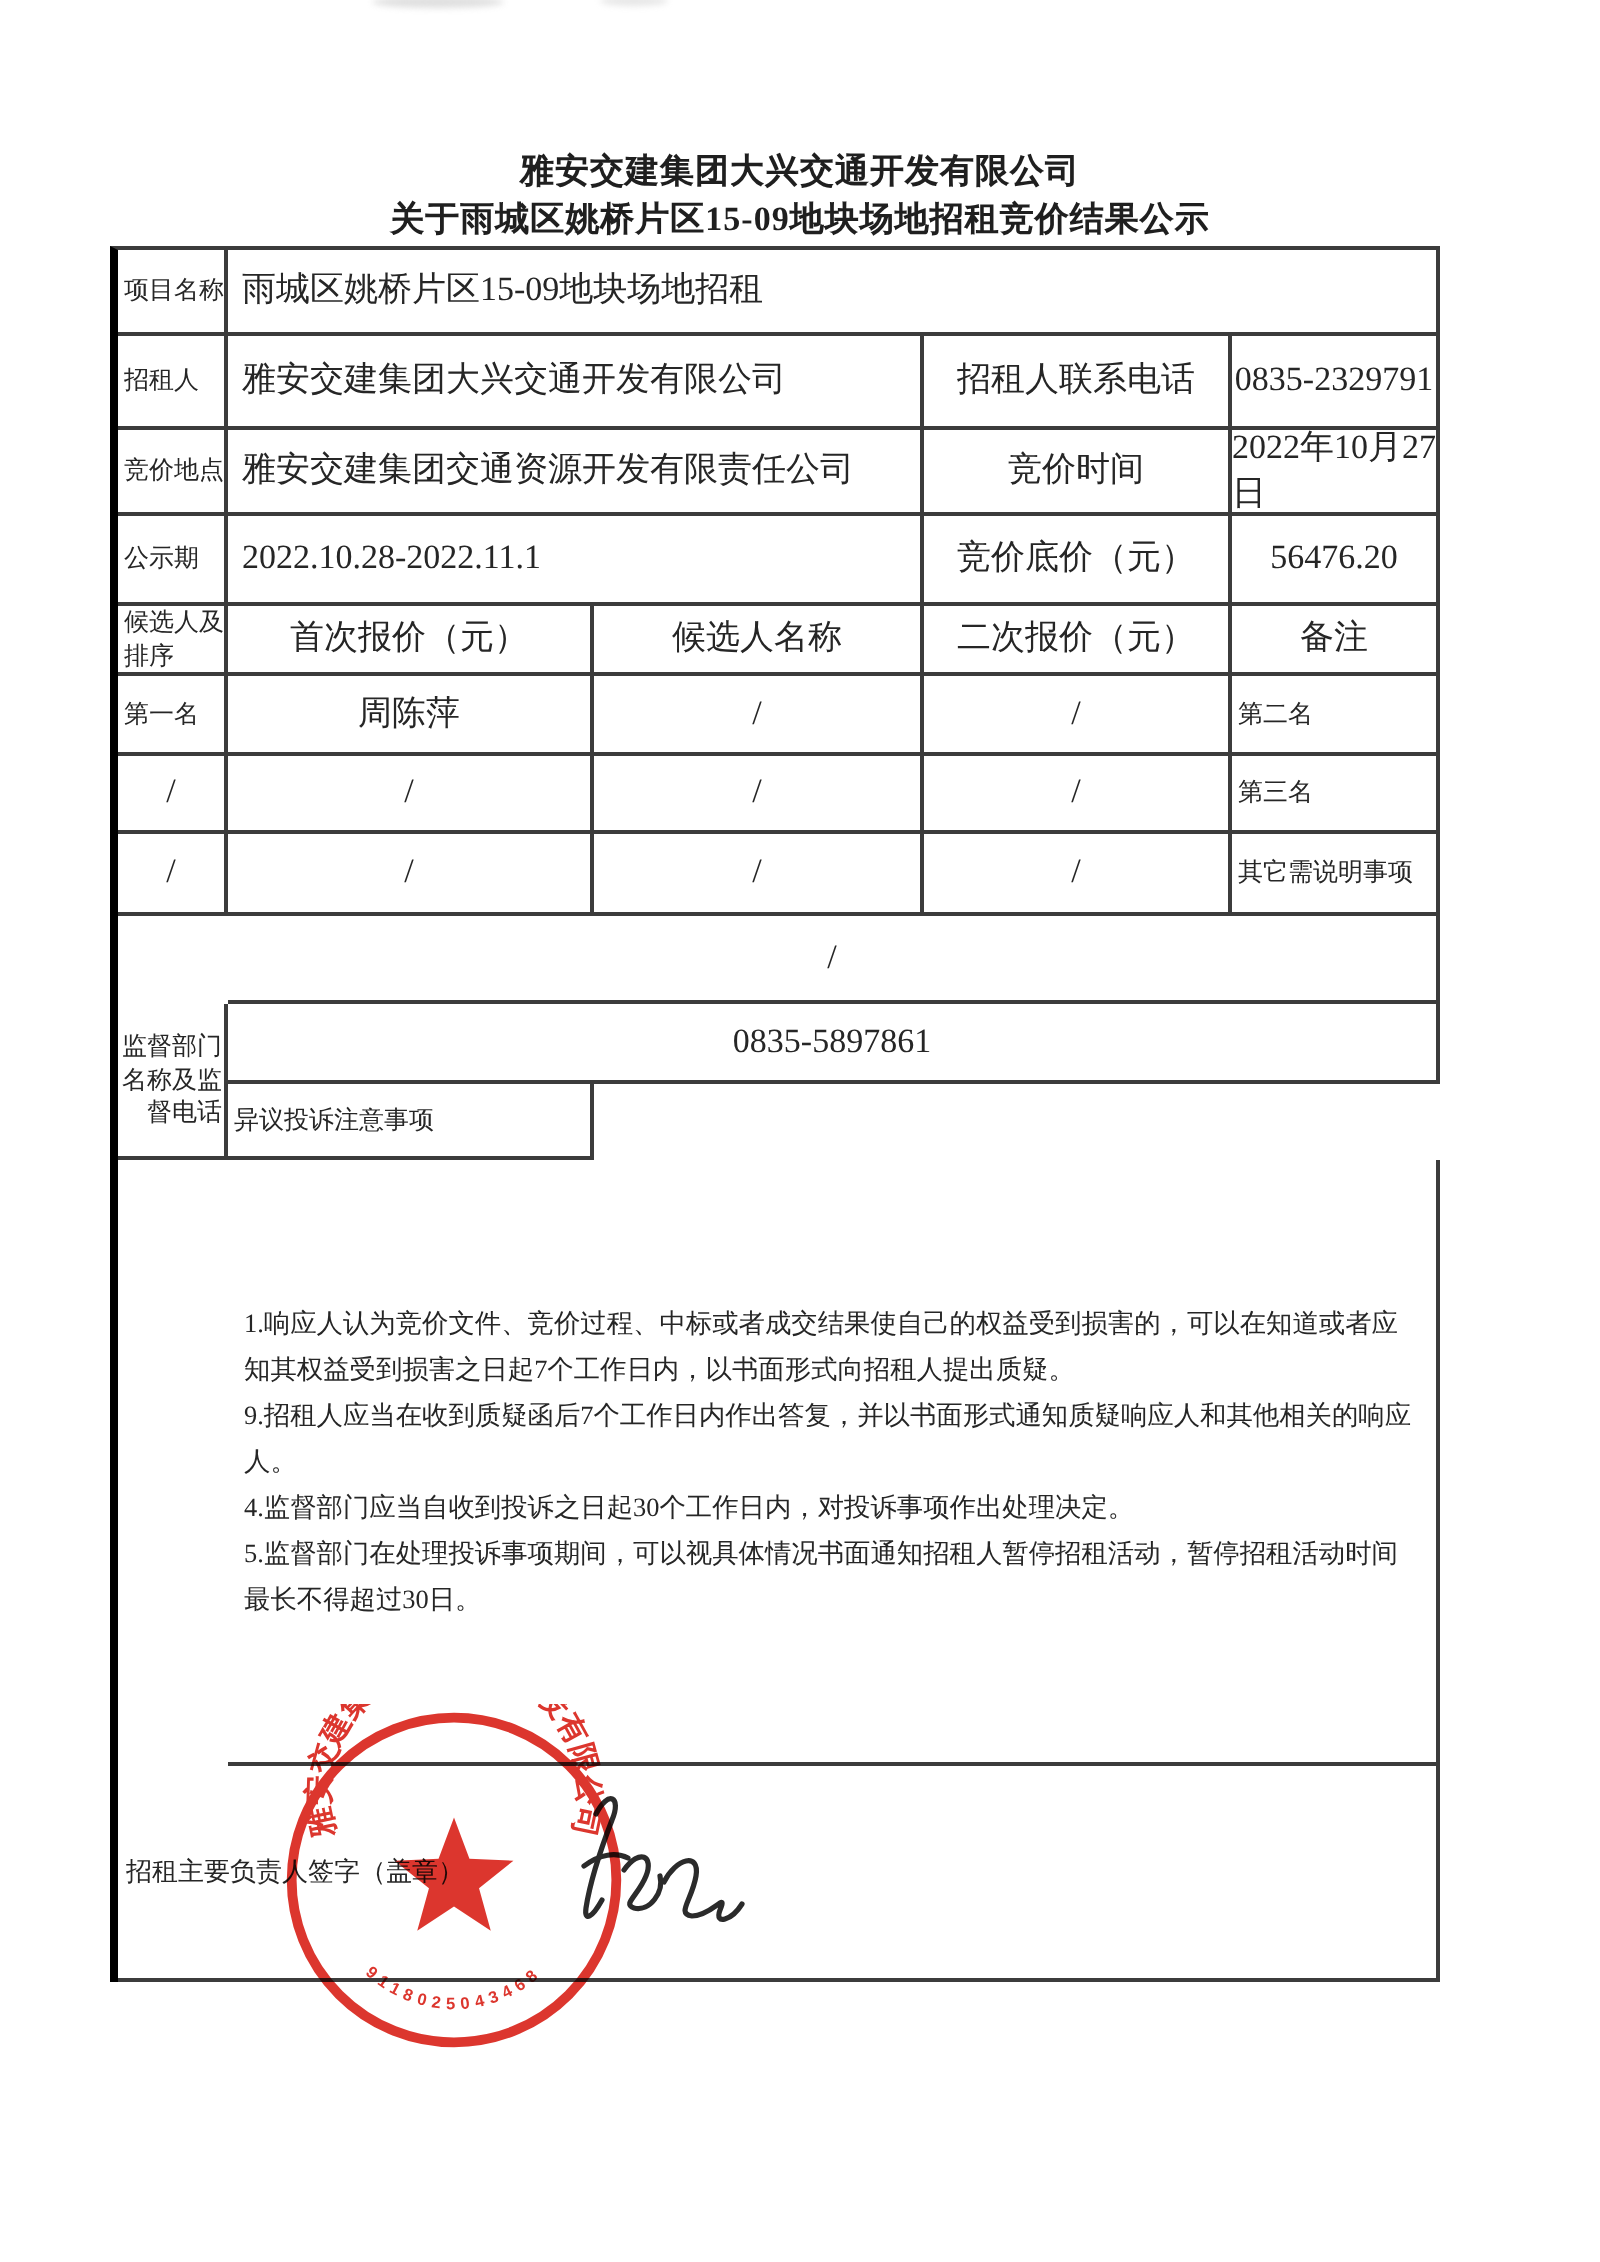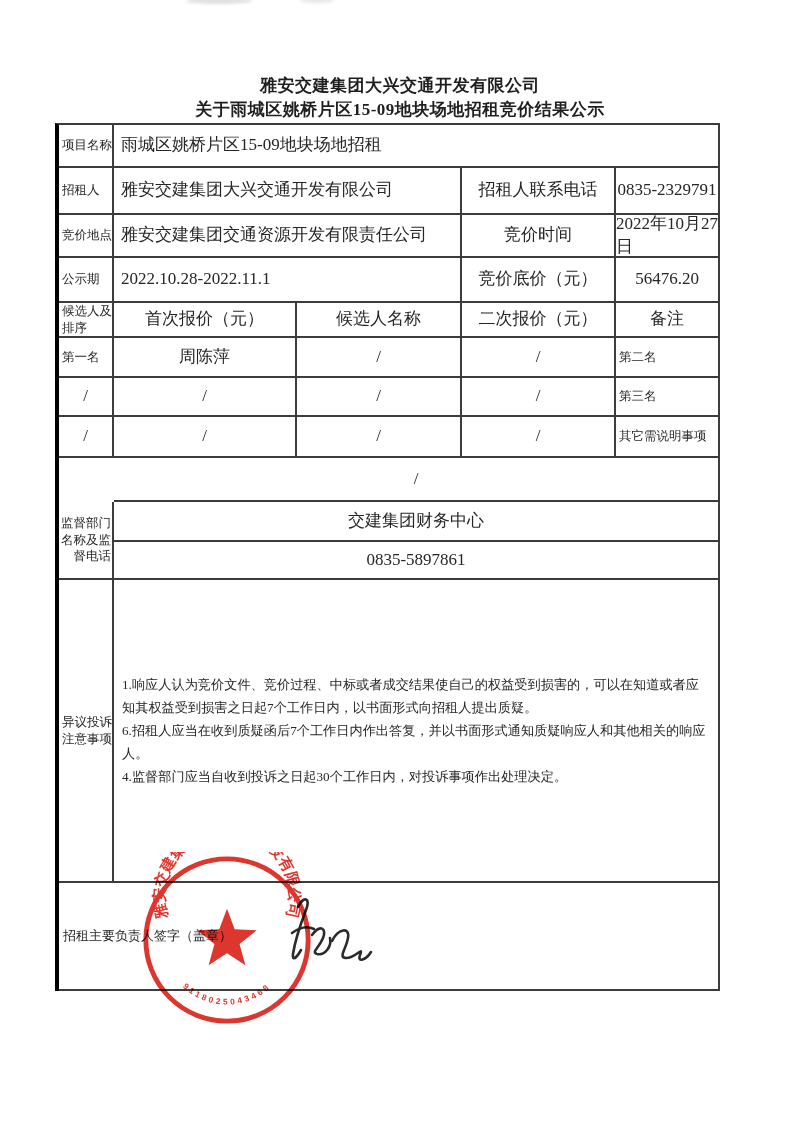--- a/index.html
+++ b/index.html
@@ -86,28 +86,28 @@
     <div class="cell lab">第三名</div>
     <div class="cell ctr">/</div>
     <div class="cell ctr">/</div>
     <div class="cell ctr">/</div>
     <div class="cell ctr">/</div>
 
     <div class="cell lab">其它需说明事项</div>
     <div class="cell ctr span4">/</div>
 
     <div class="cell labc sup-label">监督部门名称及监督电话</div>
-    <div class="cell ctr span4">交建集团财务中心</div>
     <div class="cell ctr span4">0835-5897861</div>
 
     <div class="cell lab">异议投诉注意事项</div>
     <div class="cell span4 objection-body">
       <div>1.响应人认为竞价文件、竞价过程、中标或者成交结果使自己的权益受到损害的，可以在知道或者应知其权益受到损害之日起7个工作日内，以书面形式向招租人提出质疑。</div>
-      <div>6.招租人应当在收到质疑函后7个工作日内作出答复，并以书面形式通知质疑响应人和其他相关的响应人。</div>
+      <div>9.招租人应当在收到质疑函后7个工作日内作出答复，并以书面形式通知质疑响应人和其他相关的响应人。</div>
       <div>4.监督部门应当自收到投诉之日起30个工作日内，对投诉事项作出处理决定。</div>
+      <div>5.监督部门在处理投诉事项期间，可以视具体情况书面通知招租人暂停招租活动，暂停招租活动时间最长不得超过30日。</div>
     </div>
 
     <div class="cell sign-row">招租主要负责人签字（盖章）</div>
   </div>
 
   <svg class="stamp" viewBox="0 0 180 180">
     <circle cx="90" cy="90" r="83" fill="none" stroke="#d9251c" stroke-width="5"></circle>
     <path fill="#d9251c" d="M90,58 L97.9,79.1 L120.4,80.1 L102.8,94.2 L108.8,115.9 L90,103.5 L71.2,115.9 L77.2,94.2 L59.6,80.1 L82.1,79.1 Z"></path>
     <defs>
       <path id="arcTop" d="M29.9,68.1 A64,64 0 1 1 150.1,68.1" fill="none"></path>

